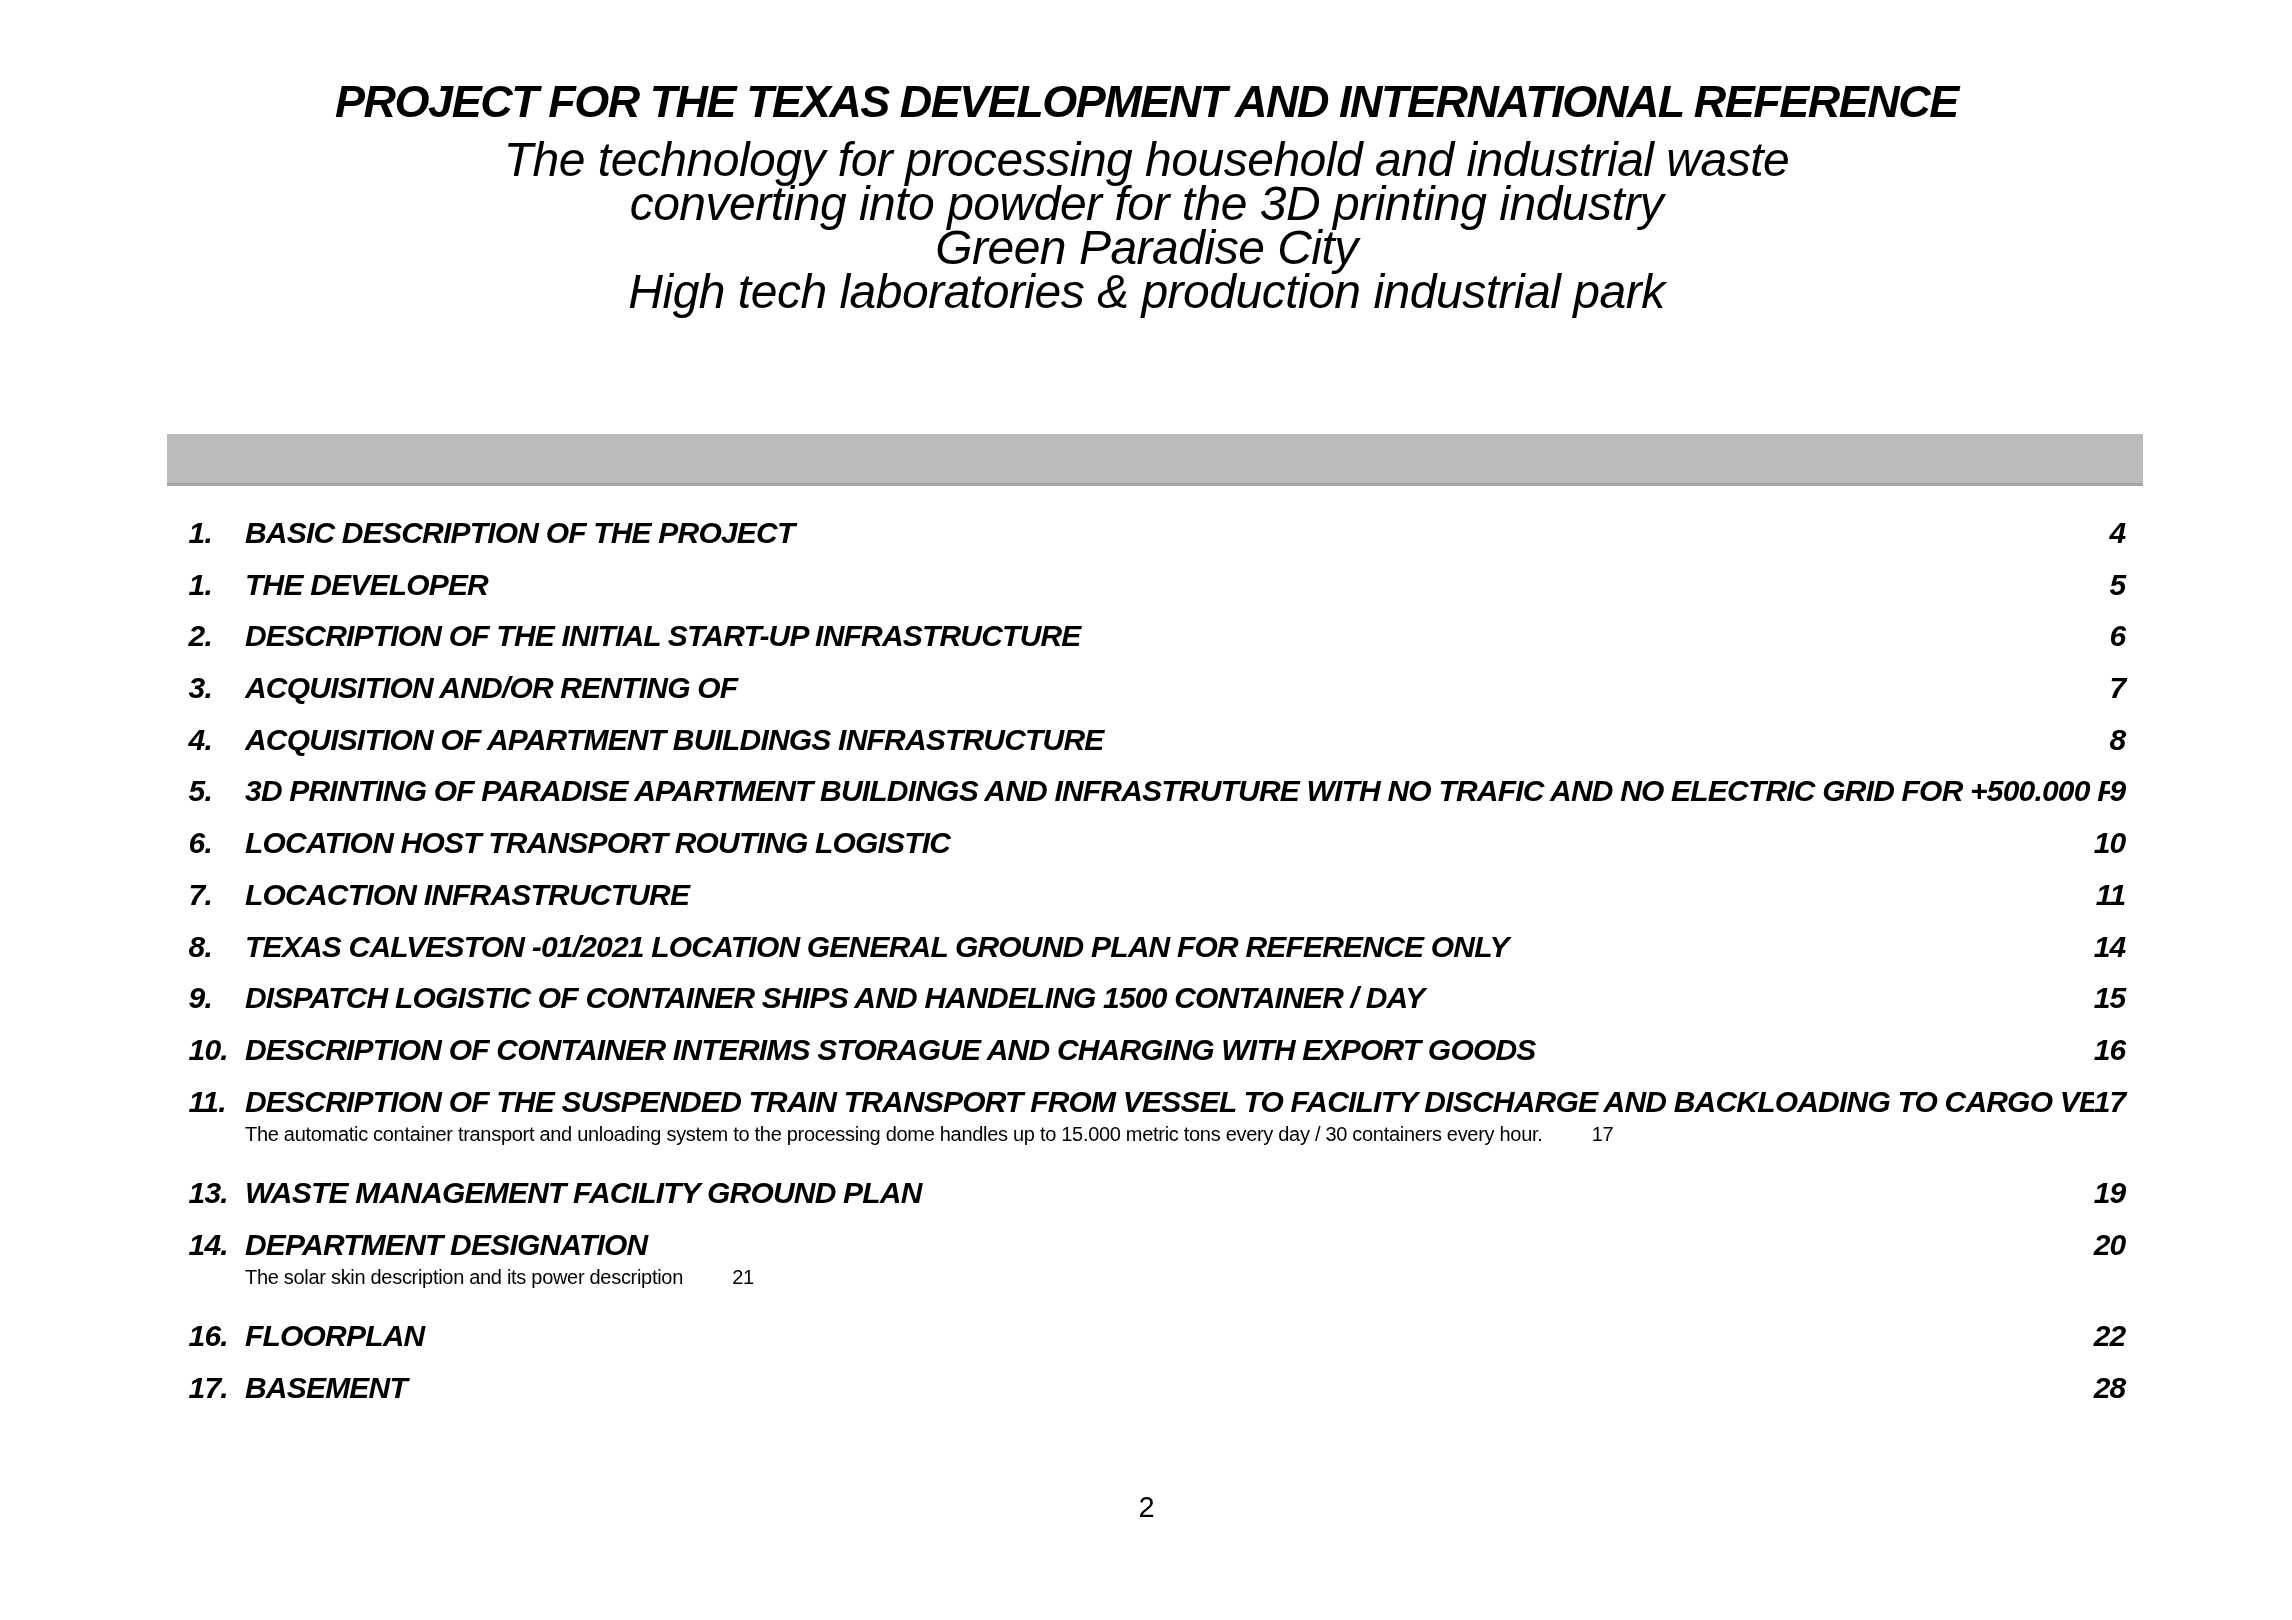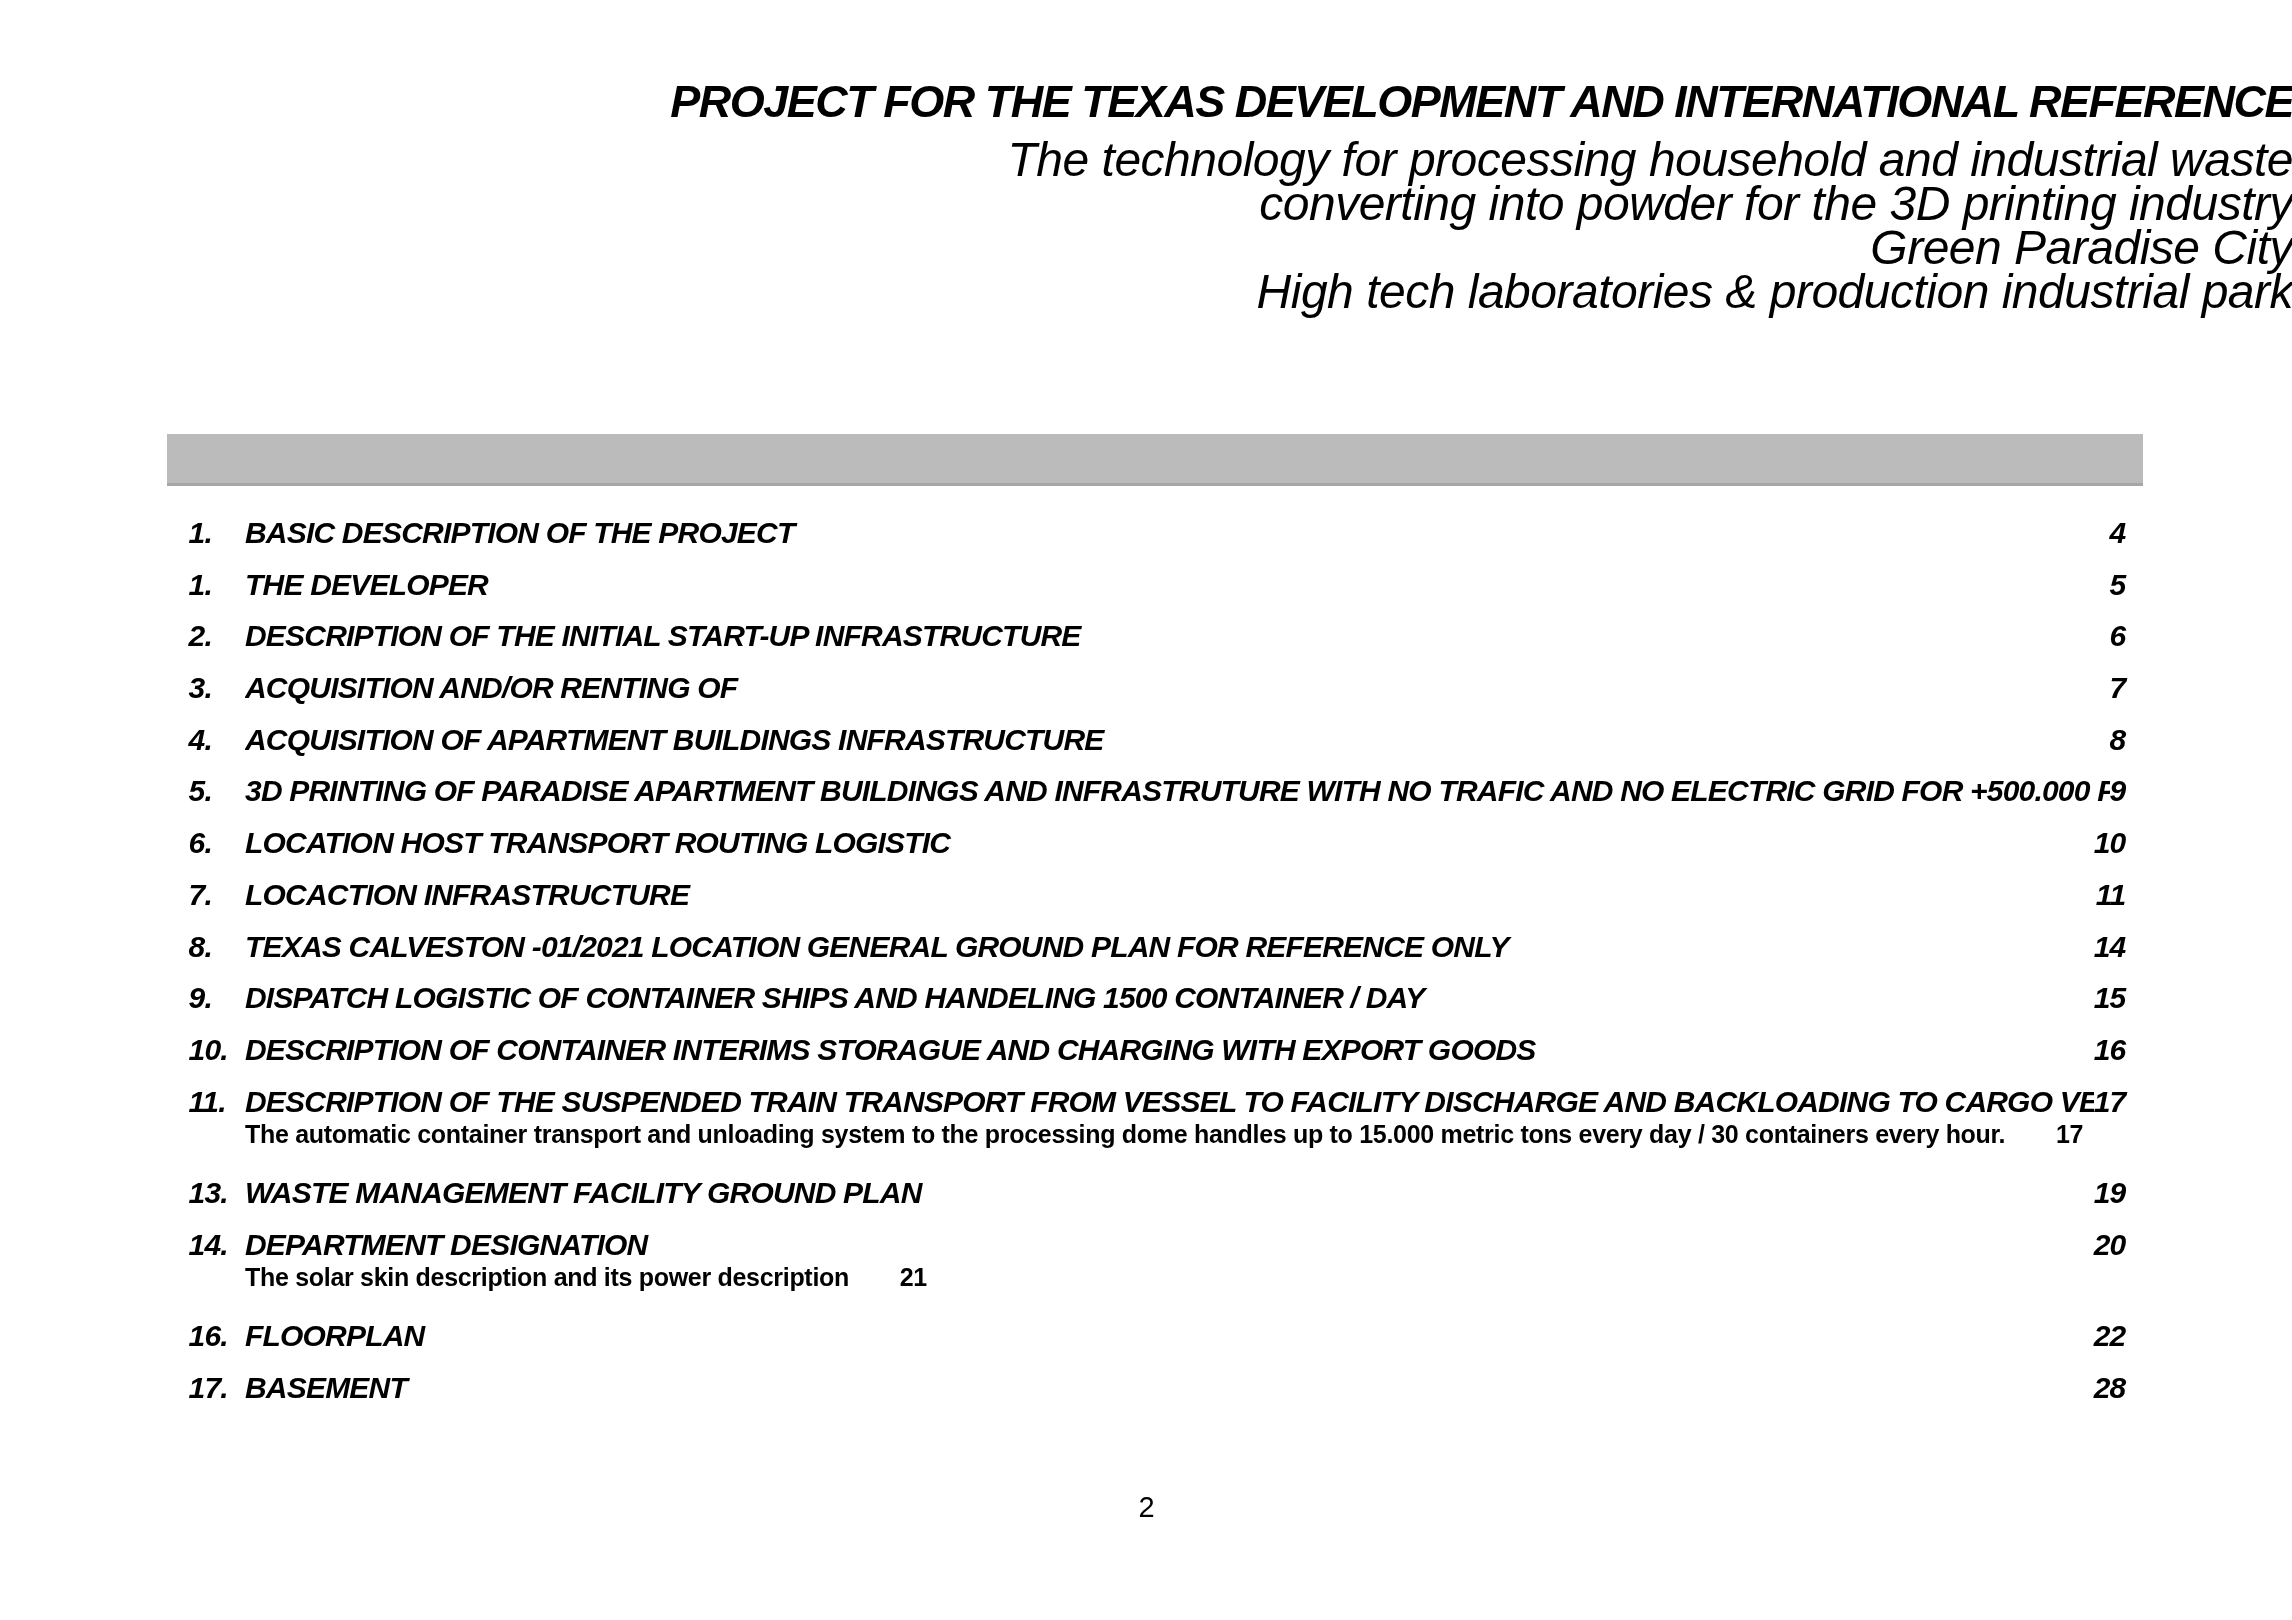--- a/index.html
+++ b/index.html
@@ -16,21 +16,21 @@
     color: #000000;
     overflow: hidden;
   }
 
   
   .doc-header {
     position: absolute;
     top: 73px;
     left: 0;
     width: 100%;
-    text-align: right;
+    text-align: center;
   }
   .doc-title {
     font-size: 45px;
     font-weight: bold;
     font-style: italic;
     letter-spacing: -1.5px;
     line-height: 57px;
     margin: 0;
   }
   .doc-subtitles {
@@ -79,22 +79,22 @@
     padding-right: 29px;
     white-space: nowrap;
     overflow: hidden;
   }
   .toc-page {
     flex: 0 0 auto;
     text-align: right;
     padding-right: 17.6px;
   }
   .toc-sub {
-    font-size: 25px;
-    font-weight: bold;
+    font-size: 20px;
+    font-weight: normal;
     font-style: normal;
     letter-spacing: -0.3px;
     line-height: 33px;
     margin: -16.7px 0 23.5px 78px;
     white-space: nowrap;
   }
   .toc-sub .toc-sub-page {
     margin-left: 44px;
   }
 

